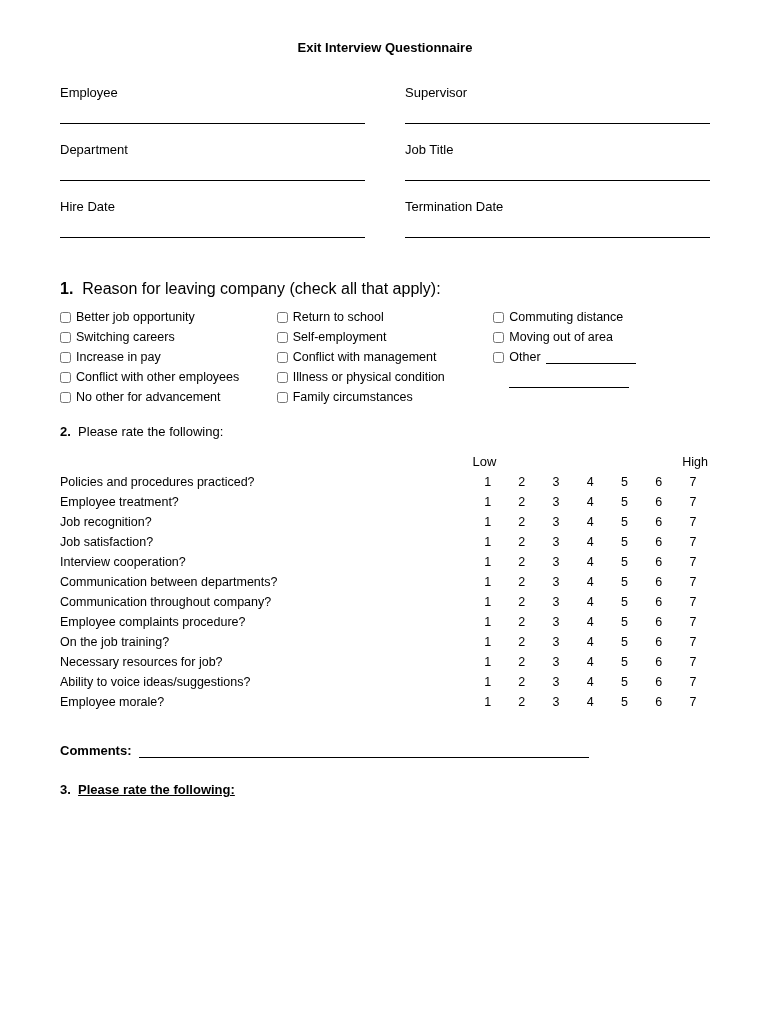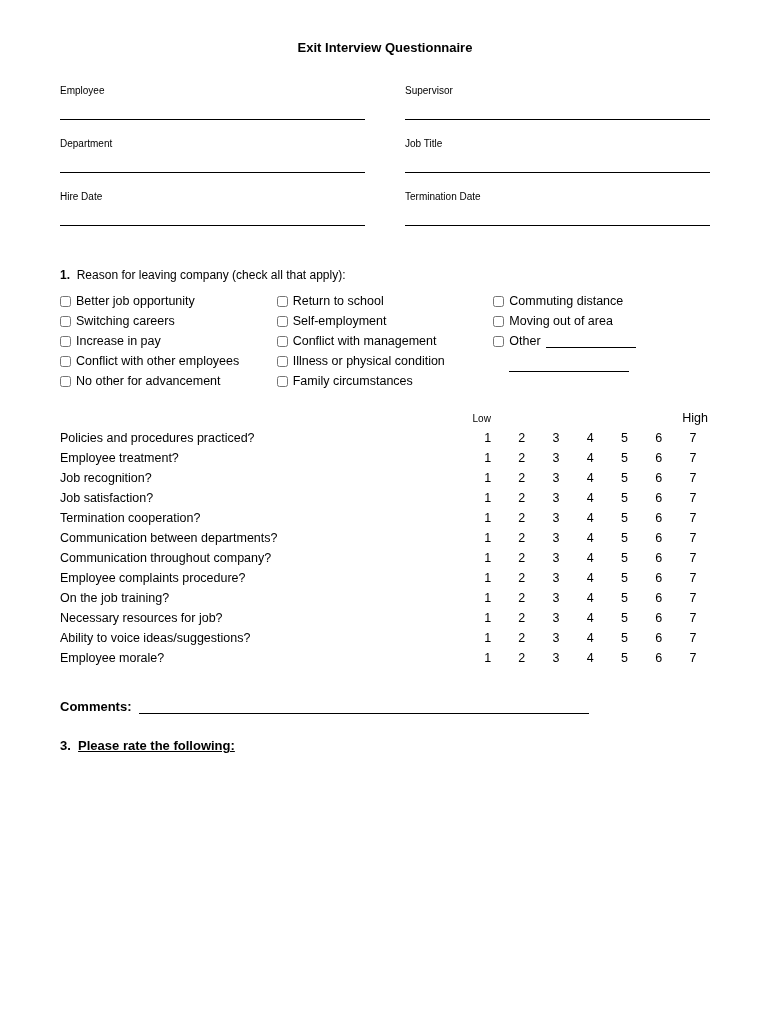--- a/index.html
+++ b/index.html
@@ -27,36 +27,36 @@
       grid-template-columns: 1fr 1fr;
       gap: 0 40px;
       margin-bottom: 20px;
     }
     .field-group {
       margin-bottom: 18px;
     }
     .field-label {
       display: block;
       margin-bottom: 4px;
-      font-size: 10px;
+      font-size: 13px;
     }
     .field-line {
       display: block;
       width: 100%;
       border: none;
       border-bottom: 1px solid #000;
       height: 20px;
       margin-top: 2px;
     }
     .section {
       margin-top: 24px;
       margin-bottom: 16px;
     }
     .section-header {
-      font-size: 12px;
+      font-size: 16px;
       margin-bottom: 12px;
     }
     .section-number {
       font-weight: bold;
     }
     .checkbox-columns {
       display: grid;
       grid-template-columns: 1fr 1fr 1fr;
       gap: 0;
       margin-bottom: 8px;
@@ -262,25 +262,29 @@
           <span class="other-line"></span>
       </div>
       <div>
         <span class="other-line2"></span>
       </div>
     </div>
   </div>
 </div>
 
 <div class="section rating-section">
+  <div class="rating-header">
+    <span class="section-number">2.</span>
+    &nbsp;<span>Please rate the following:</span>
+  </div>
   <table class="rating-table">
     <thead>
       <tr>
         <th class="col-label"></th>
-        <th class="col-low" colspan="1" style="text-align:left; font-size:10px; padding:3px 2px; font-weight:normal;">Low</th>
+        <th class="col-low" colspan="1" style="text-align:left; font-size:13px; padding:3px 2px; font-weight:normal;">Low</th>
         <th class="col-num"></th>
         <th class="col-num"></th>
         <th class="col-num"></th>
         <th class="col-num"></th>
         <th class="col-num"></th>
         <th class="col-high" style="text-align:right; font-size:12.5px; padding:3px 2px; font-weight:normal;">High</th>
       </tr>
     </thead>
     <tbody id="rating-table-body">
     <tr>
@@ -317,21 +321,21 @@
           <td class="col-label">Job satisfaction?</td>
           <td class="col-num">1</td>
           <td class="col-num">2</td>
           <td class="col-num">3</td>
           <td class="col-num">4</td>
           <td class="col-num">5</td>
           <td class="col-num">6</td>
           <td class="col-num">7</td>
         </tr>
         <tr>
-          <td class="col-label">Termination cooperation?</td>
+          <td class="col-label">Interview cooperation?</td>
           <td class="col-num">1</td>
           <td class="col-num">2</td>
           <td class="col-num">3</td>
           <td class="col-num">4</td>
           <td class="col-num">5</td>
           <td class="col-num">6</td>
           <td class="col-num">7</td>
         </tr>
         <tr>
           <td class="col-label">Communication between departments?</td>

